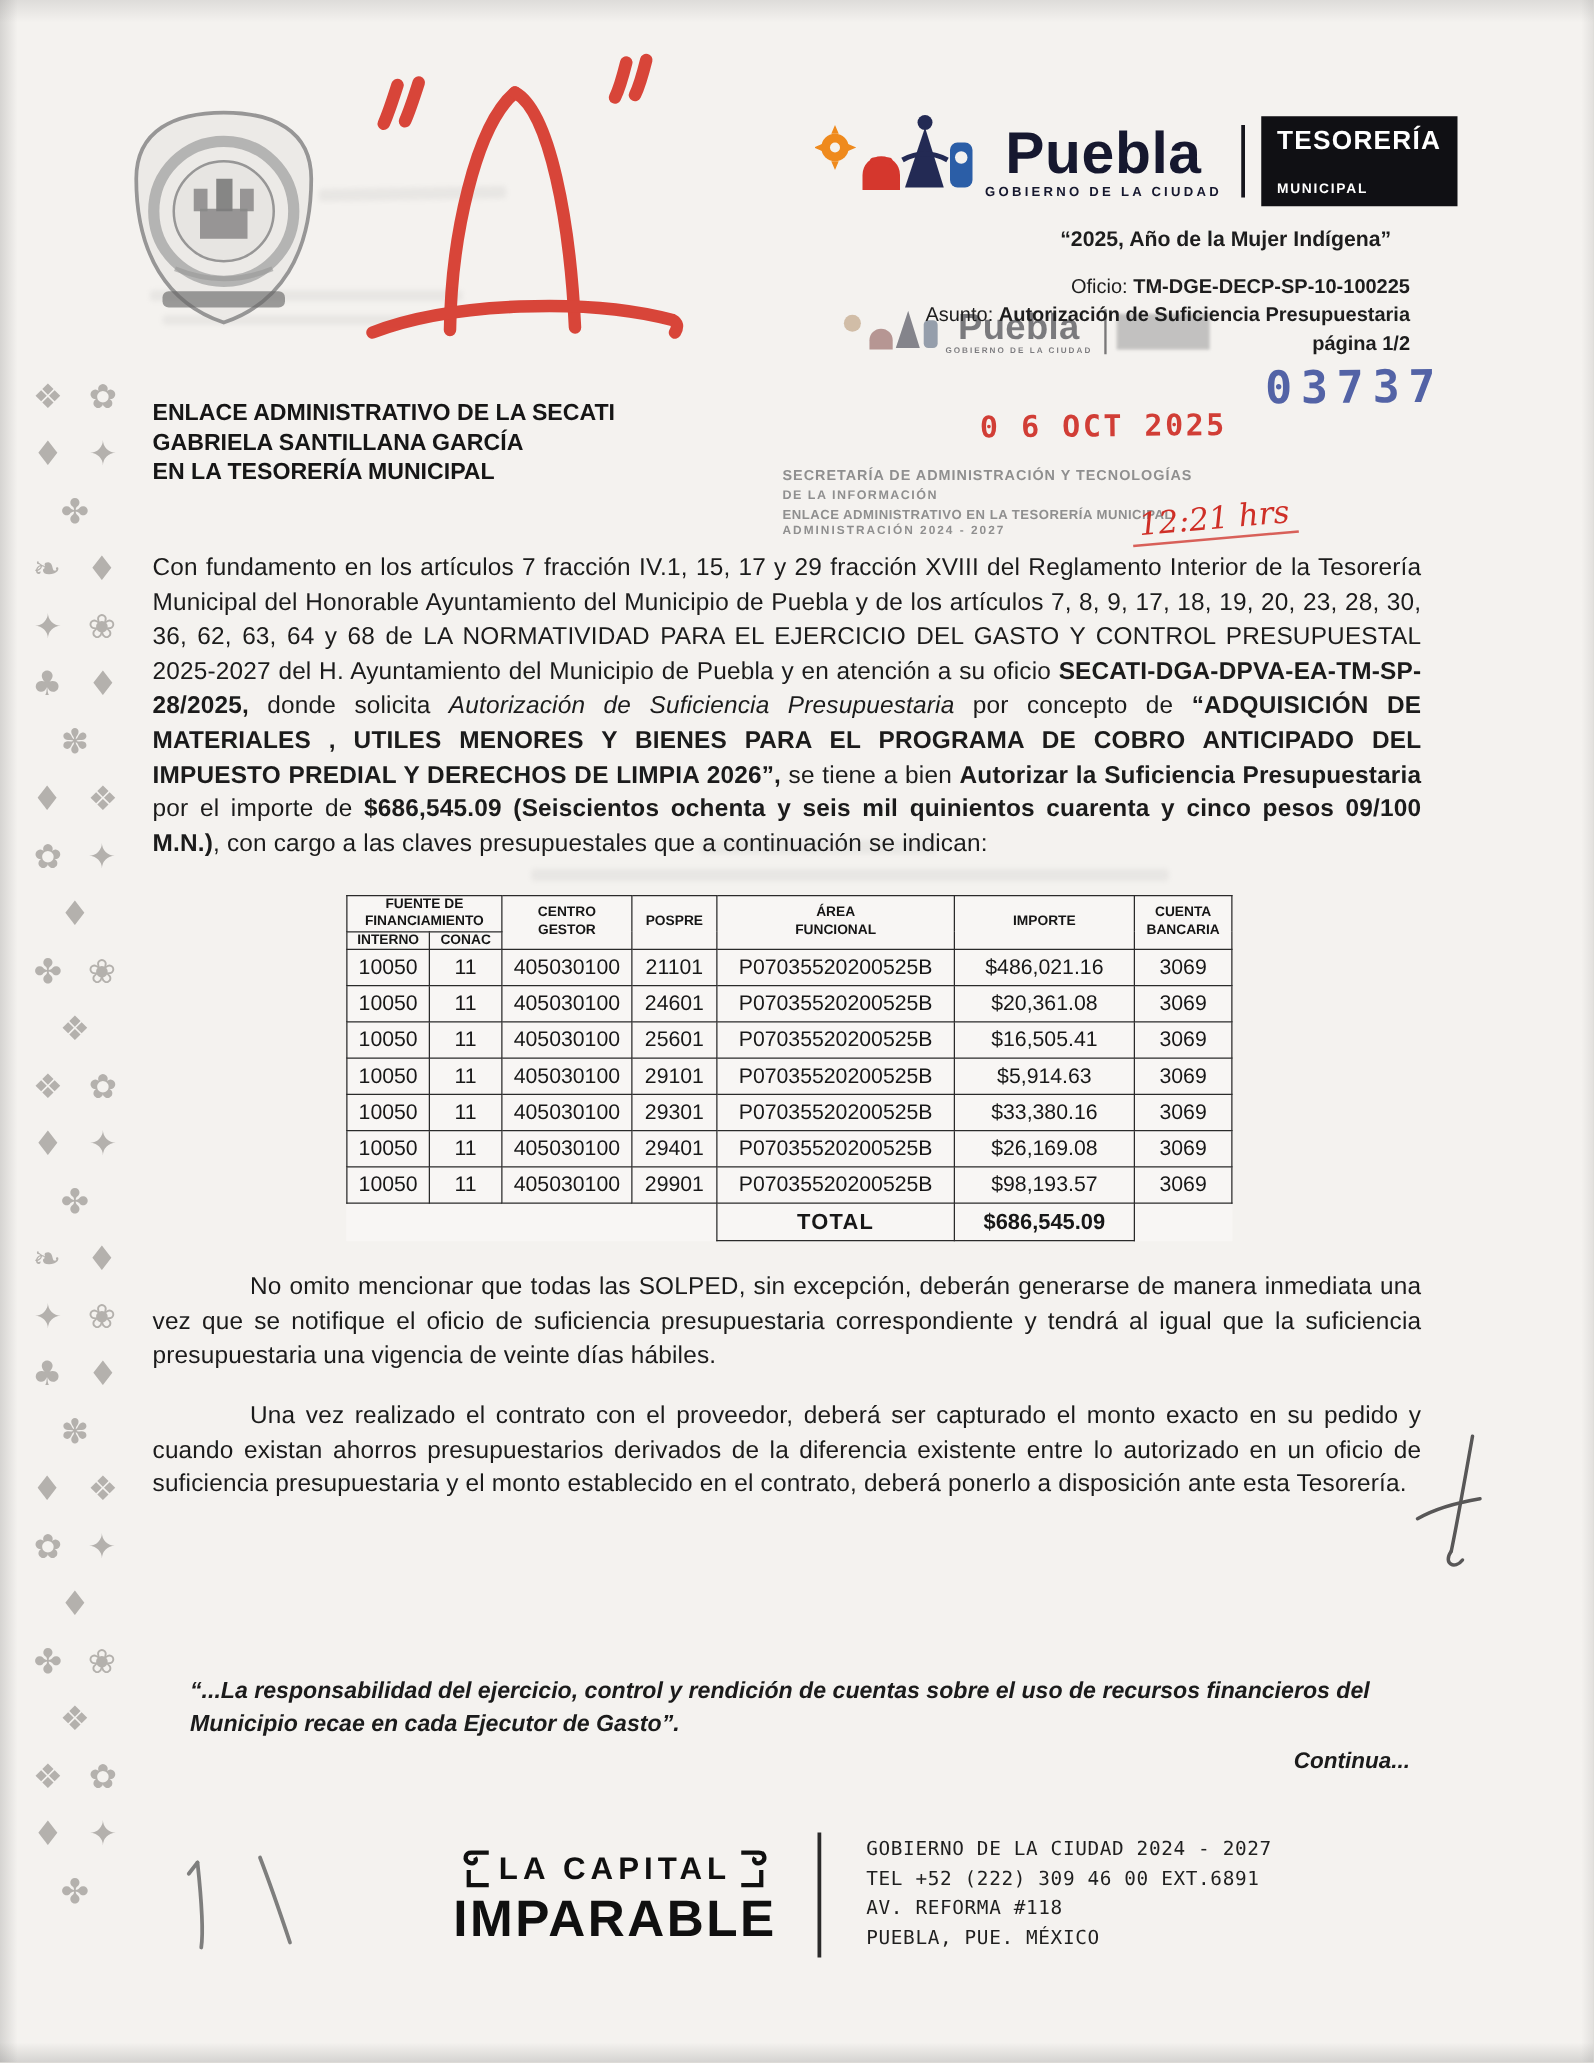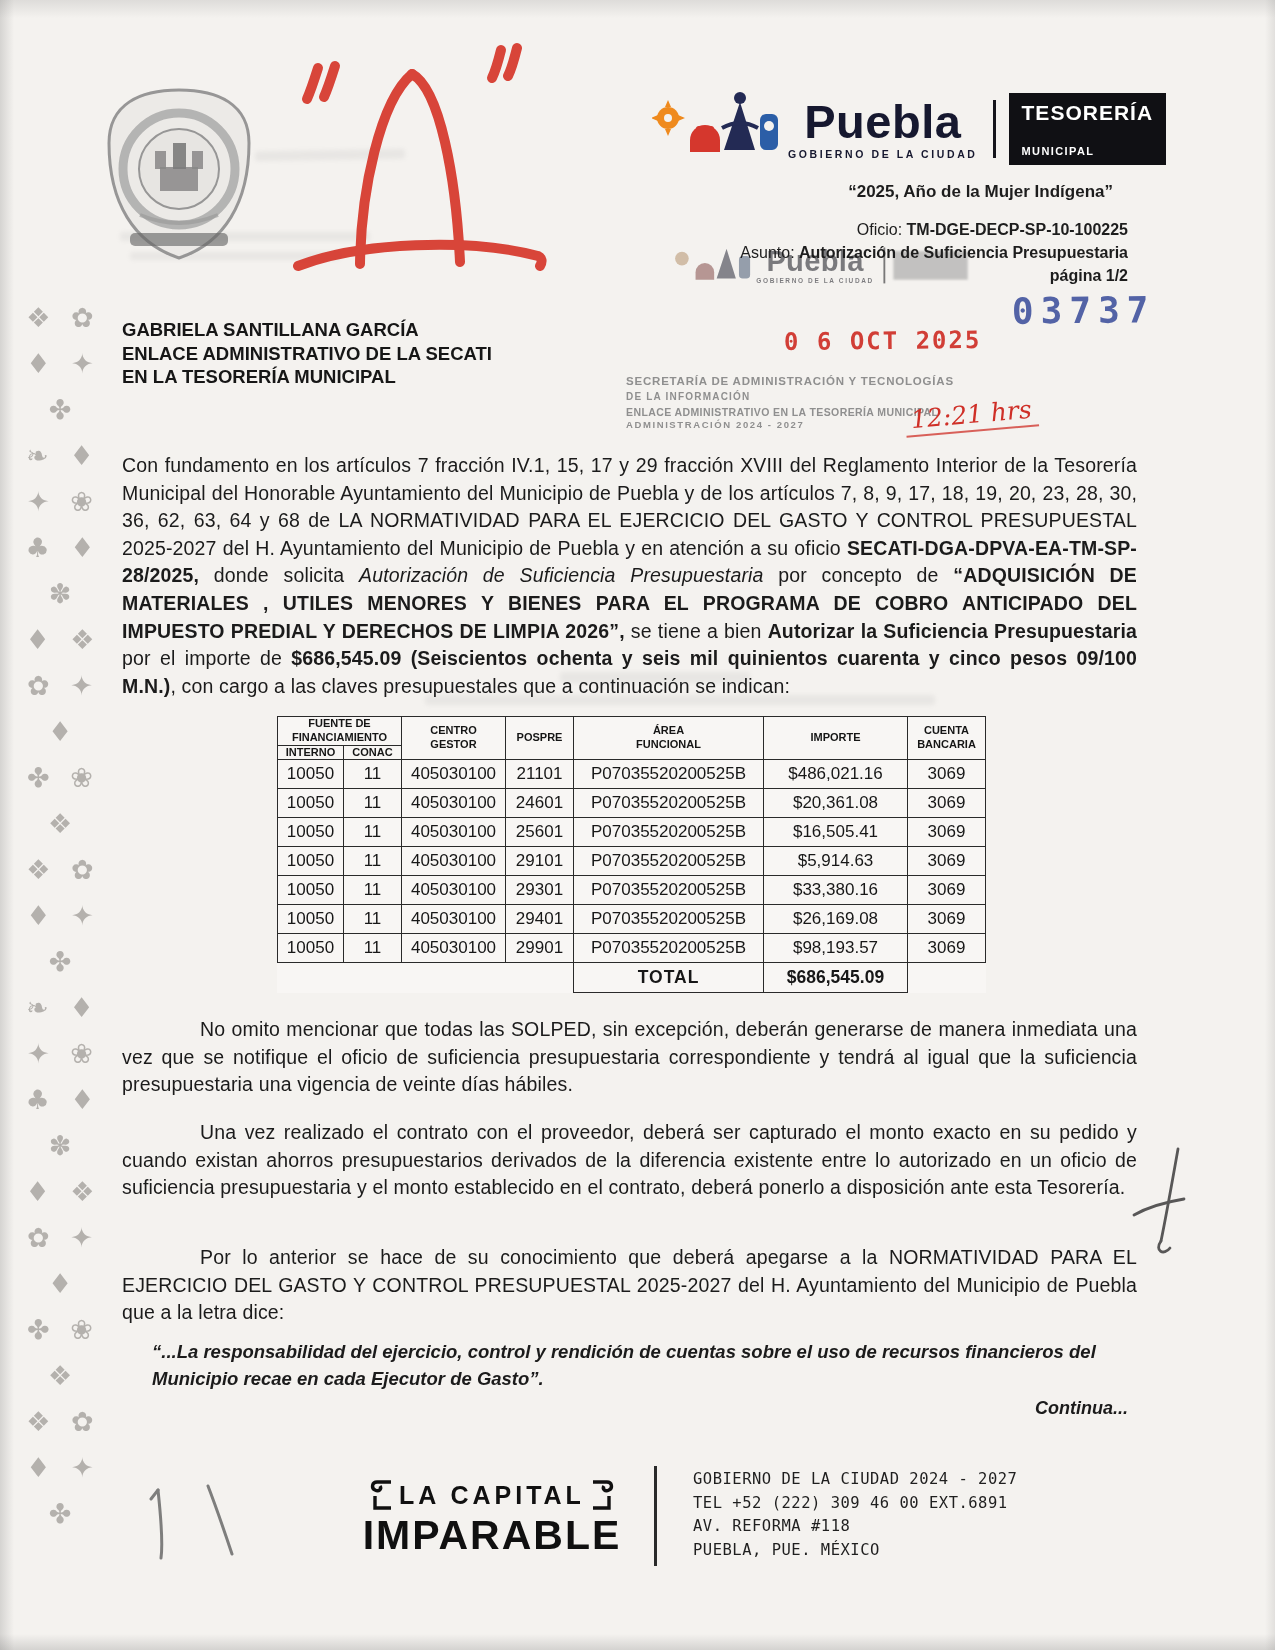--- a/index.html
+++ b/index.html
@@ -68,21 +68,21 @@
   .time-note { left:905px; top:400px; color:#cf2f27; font-family:"DejaVu Serif", serif;
     font-style:italic; font-size:25px; transform:rotate(-5deg); border-bottom:2px solid rgba(207,47,39,.75);
     padding:0 6px 1px; z-index:6; }
 
   
   .recipient { left:122px; top:318px; font-size:18.5px; font-weight:700; color:#161616; line-height:23.5px; z-index:4; }
 
   
   .para { left:122px; width:1015px; font-size:19.5px; line-height:27.6px; color:#1b1b1b;
     text-align:justify; letter-spacing:.15px; }
-  .p1 { top:452px; }
+  .p1 { top:441px; }
   .indent { text-indent:78px; }
   .p2 { top:1016px; }
   .p3 { top:1119px; }
   .p4 { top:1244px; }
   .seg-b { font-weight:700; }
   .seg-i { font-style:italic; }
   .quote { left:152px; top:1338px; width:975px; font-size:18.5px; line-height:27px;
     font-weight:700; font-style:italic; color:#1b1b1b; }
   .continua { right:147px; top:1398px; font-size:18px; font-weight:700; font-style:italic; color:#1b1b1b; }
 
@@ -232,22 +232,22 @@
   <div class="abs ghost-stamp">
     <div class="g1">SECRETARÍA DE ADMINISTRACIÓN Y TECNOLOGÍAS</div>
     <div class="g2">DE LA INFORMACIÓN</div>
     <div class="g3">ENLACE ADMINISTRATIVO EN LA TESORERÍA MUNICIPAL</div>
     <div class="g4">ADMINISTRACIÓN 2024 - 2027</div>
   </div>
 
   <div class="abs time-note">12:21 hrs</div>
 
   <div class="abs recipient">
+    <div>ENLACE ADMINISTRATIVO DE LA SECATI</div>
     <div>GABRIELA SANTILLANA GARCÍA</div>
-    <div>ENLACE ADMINISTRATIVO DE LA SECATI</div>
     <div>EN LA TESORERÍA MUNICIPAL</div>
   </div>
 
   <div class="abs para p1"><span>Con fundamento en los artículos 7 fracción IV.1, 15, 17 y 29 fracción XVIII del Reglamento Interior de la Tesorería Municipal del Honorable Ayuntamiento del Municipio de Puebla y de los artículos 7, 8, 9, 17, 18, 19, 20, 23, 28, 30, 36, 62, 63, 64 y 68 de LA NORMATIVIDAD PARA EL EJERCICIO DEL GASTO Y CONTROL PRESUPUESTAL 2025-2027 del H. Ayuntamiento del Municipio de Puebla y en atención a su oficio </span><span class="seg-b">SECATI-DGA-DPVA-EA-TM-SP-28/2025,</span><span> donde solicita </span><span class="seg-i">Autorización de Suficiencia Presupuestaria</span><span> por concepto de </span><span class="seg-b">“ADQUISICIÓN DE MATERIALES , UTILES MENORES Y BIENES PARA EL PROGRAMA DE COBRO ANTICIPADO DEL IMPUESTO PREDIAL Y DERECHOS DE LIMPIA 2026”,</span><span> se tiene a bien </span><span class="seg-b">Autorizar la Suficiencia Presupuestaria</span><span> por el importe de </span><span class="seg-b">$686,545.09 (Seiscientos ochenta y seis mil quinientos cuarenta y cinco pesos 09/100 M.N.)</span><span>, con cargo a las claves presupuestales que a continuación se indican:</span></div>
 
   <div class="abs table-wrap">
     <table class="ptable">
       <colgroup>
         <col style="width:66px">
           <col style="width:58px">
@@ -346,21 +346,20 @@
           <td class="total-label">TOTAL</td>
           <td class="total-value">$686,545.09</td>
           <td class="no-border"></td>
         </tr>
       </tbody>
     </table>
   </div>
 
   <div class="abs para p2 indent">No omito mencionar que todas las SOLPED, sin excepción, deberán generarse de manera inmediata una vez que se notifique el oficio de suficiencia presupuestaria correspondiente y tendrá al igual que la suficiencia presupuestaria una vigencia de veinte días hábiles.</div>
   <div class="abs para p3 indent">Una vez realizado el contrato con el proveedor, deberá ser capturado el monto exacto en su pedido y cuando existan ahorros presupuestarios derivados de la diferencia existente entre lo autorizado en un oficio de suficiencia presupuestaria y el monto establecido en el contrato, deberá ponerlo a disposición ante esta Tesorería.</div>
-  <div class="abs para p4 indent">Por lo anterior se hace de su conocimiento que deberá apegarse a la NORMATIVIDAD PARA EL EJERCICIO DEL GASTO Y CONTROL PRESUPUESTAL 2025-2027 del H. Ayuntamiento del Municipio de Puebla que a la letra dice:</div>
   <div class="abs quote">“...La responsabilidad del ejercicio, control y rendición de cuentas sobre el uso de recursos financieros del Municipio recae en cada Ejecutor de Gasto”.</div>
   <div class="abs continua">Continua...</div>
 
   <div class="abs pencil" style="left:1120px;top:1145px;width:80px;height:110px;">
     <svg width="80" height="110" viewBox="0 0 80 110">
       <g fill="none" stroke="#3d3d3d" stroke-width="2.8" stroke-linecap="round">
         <path d="M58,4 C52,38 46,72 41,96"></path>
         <path d="M14,70 C28,62 46,57 64,54"></path>
         <path d="M41,96 c-7,10 3,15 9,7"></path>
       </g>

